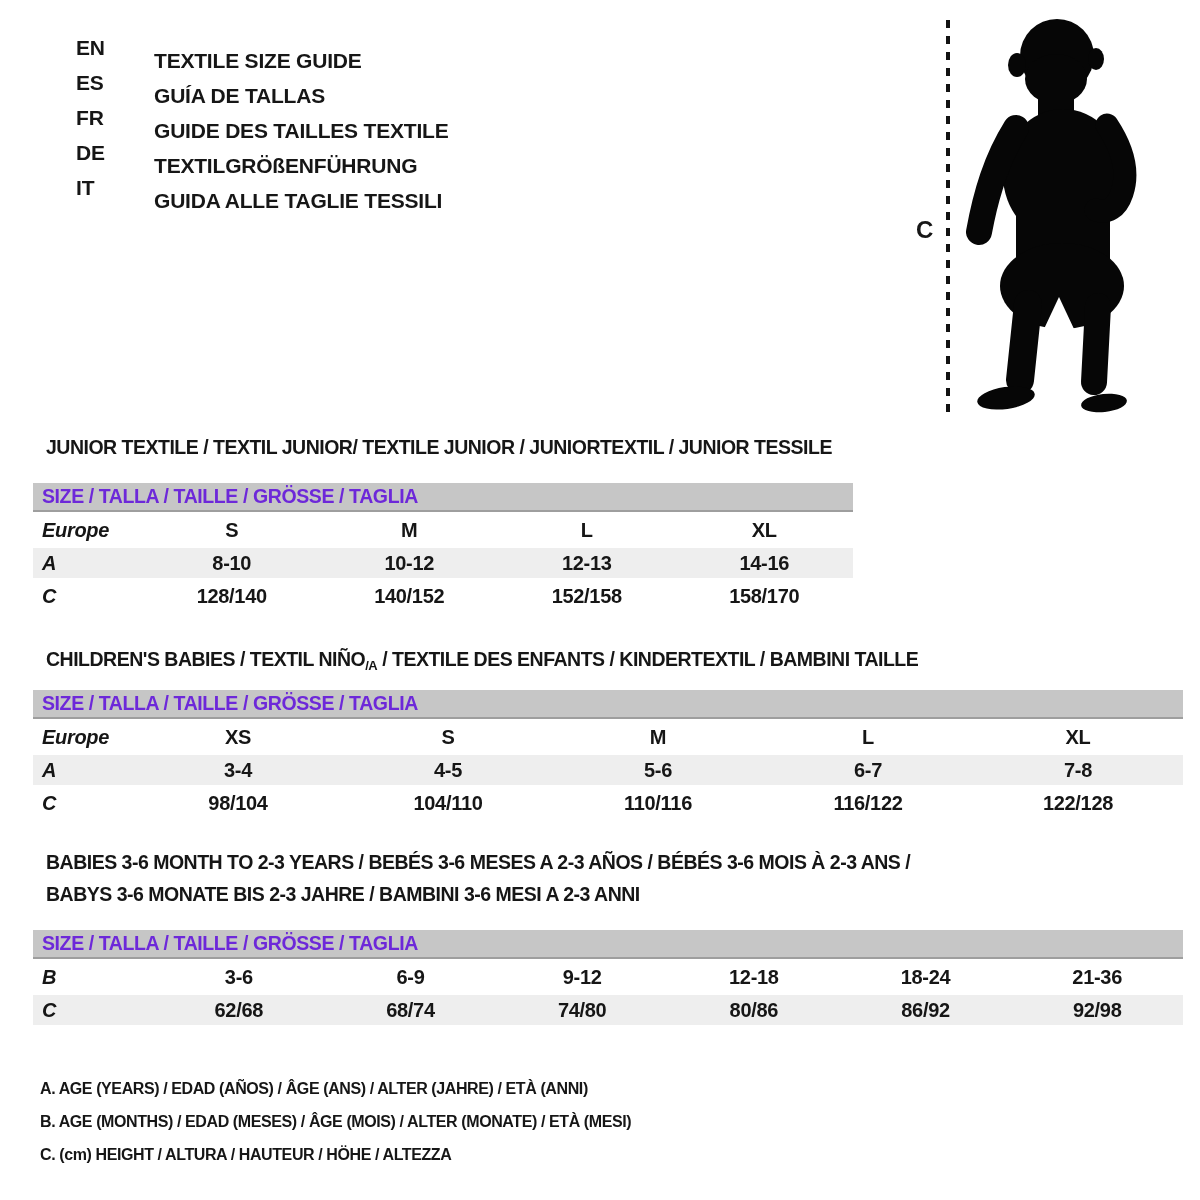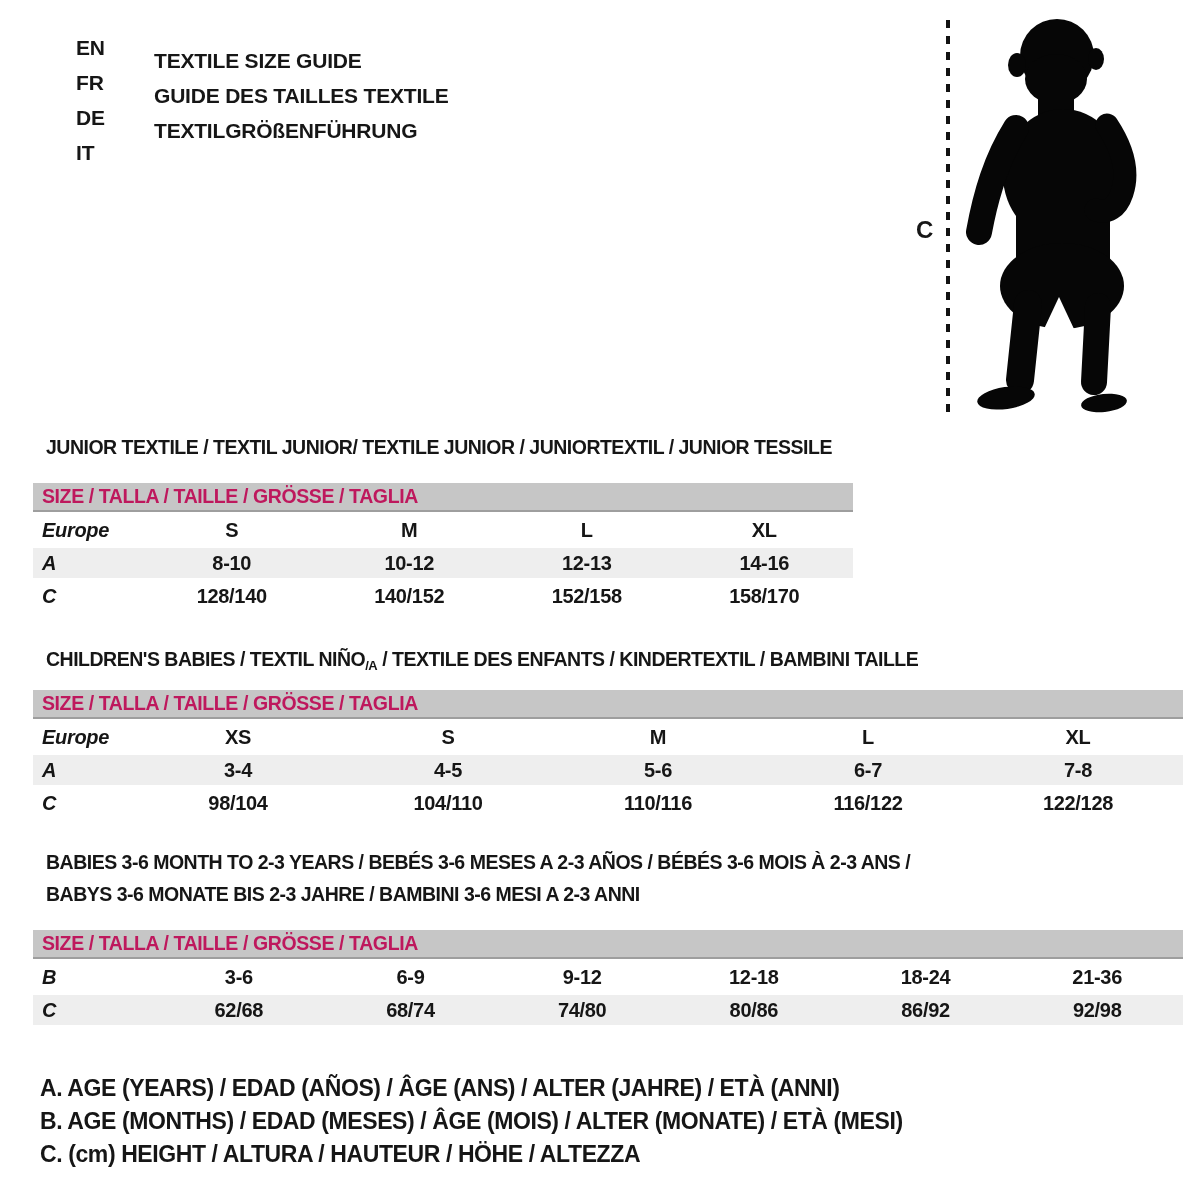--- a/index.html
+++ b/index.html
@@ -24,54 +24,59 @@
   
   .sec-title{position:absolute;left:42px;margin:4px;font-size:19.5px;letter-spacing:-0.5px;white-space:nowrap;font-weight:700;}
   .sec-title .sub{font-size:13px;vertical-align:-4px;}
   .two-line{line-height:31.5px;}
   
   .table{position:absolute;left:33px;}
   .t1{width:820px;} .t2{width:1150px;} .t3{width:1150px;}
   .thead{
     height:29px;line-height:27px;background:var(--header-bg,#c6c6c6);
     padding-left:9px;font-size:19.5px;letter-spacing:-0.4px;
-    border-bottom:2px solid #9e9e9e;box-sizing:border-box;margin-bottom:2px;color:#be185d;
+    border-bottom:2px solid #9e9e9e;box-sizing:border-box;margin-bottom:2px;color:#6d28d9;
   }
   .trow{display:flex;height:30px;line-height:30px;margin-top:3px;font-size:20px;letter-spacing:-0.3px;}
   .trow.shaded{background:var(--alt-bg,#eeeeee);}
   .cell{box-sizing:border-box;}
   .cell.label{padding-left:9px;font-style:italic;}
   .t1 .cell.label{width:110px;}
   .t2 .cell.label{width:100px;}
   .t3 .cell.label{width:120px;}
   .cell.val{flex:1;text-align:center;}
   
-  .legend{position:absolute;left:40px;top:1072px;line-height:33px;font-size:23px;letter-spacing:-0.4px;}
+  .legend{position:absolute;left:40px;top:1072px;line-height:33px;font-size:16px;letter-spacing:-0.4px;}
   .legend div{white-space:nowrap;}
 </style>
 </head>
 <body style="--header-bg: #c6c6c6; --alt-bg: #eeeeee; color: rgb(22, 22, 22);">
 
 <div>
 
   <div class="lang-block">
     <div class="lang-row">
       <span class="lang-code">EN</span>
       <span class="lang-title">TEXTILE SIZE GUIDE</span>
     </div>
     <div class="lang-row">
+      <span class="lang-code">ES</span>
+      <span class="lang-title">GUÍA DE TALLAS</span>
+    </div>
+    <div class="lang-row">
       <span class="lang-code">FR</span>
       <span class="lang-title">GUIDE DES TAILLES TEXTILE</span>
     </div>
     <div class="lang-row">
       <span class="lang-code">DE</span>
       <span class="lang-title">TEXTILGRÖßENFÜHRUNG</span>
     </div>
     <div class="lang-row">
       <span class="lang-code">IT</span>
+      <span class="lang-title">GUIDA ALLE TAGLIE TESSILI</span>
     </div>
   </div>
 
   <div class="dash-line"></div>
   <div class="figure-label">C</div>
   <svg class="toddler-svg" width="178" height="410" viewBox="0 0 178 410" aria-hidden="true">
     <g fill="#060606" stroke="none">
       <circle cx="91" cy="44" r="37"></circle>
       <ellipse cx="90" cy="67" rx="31" ry="25"></ellipse>
       <ellipse cx="51" cy="53" rx="9" ry="12"></ellipse>

